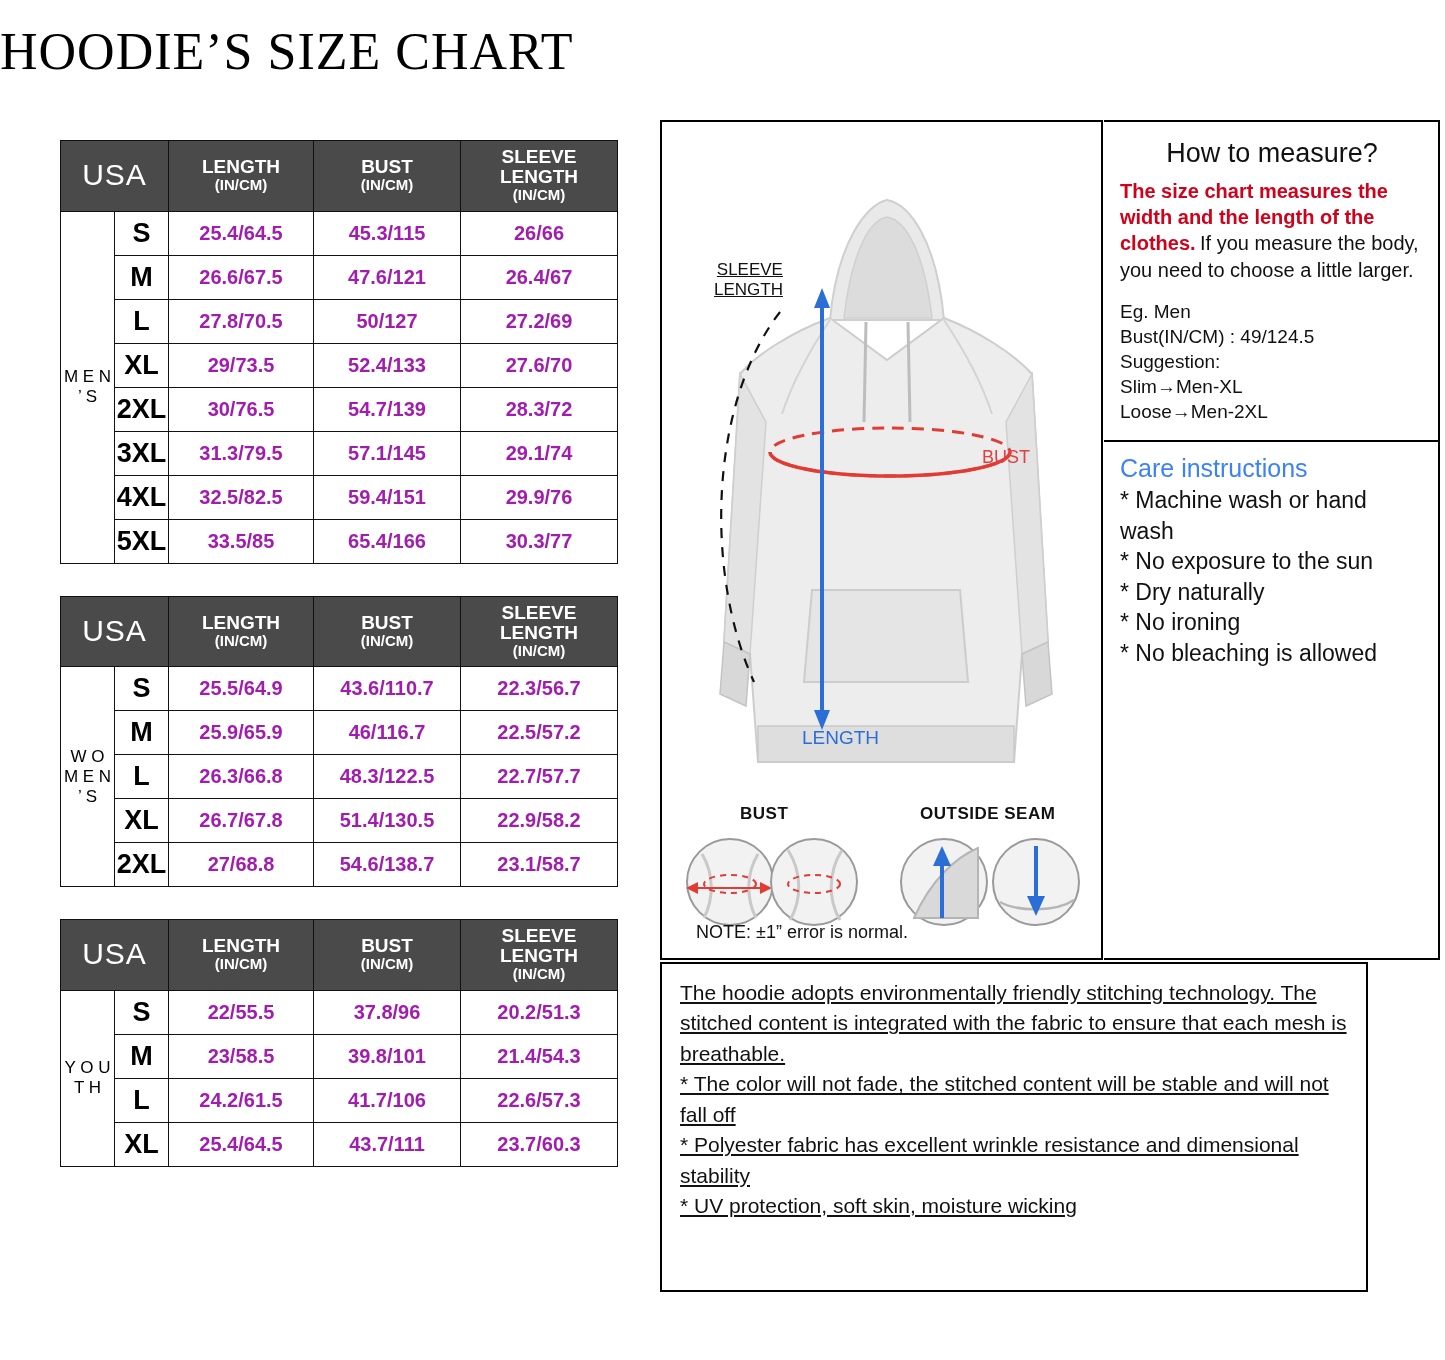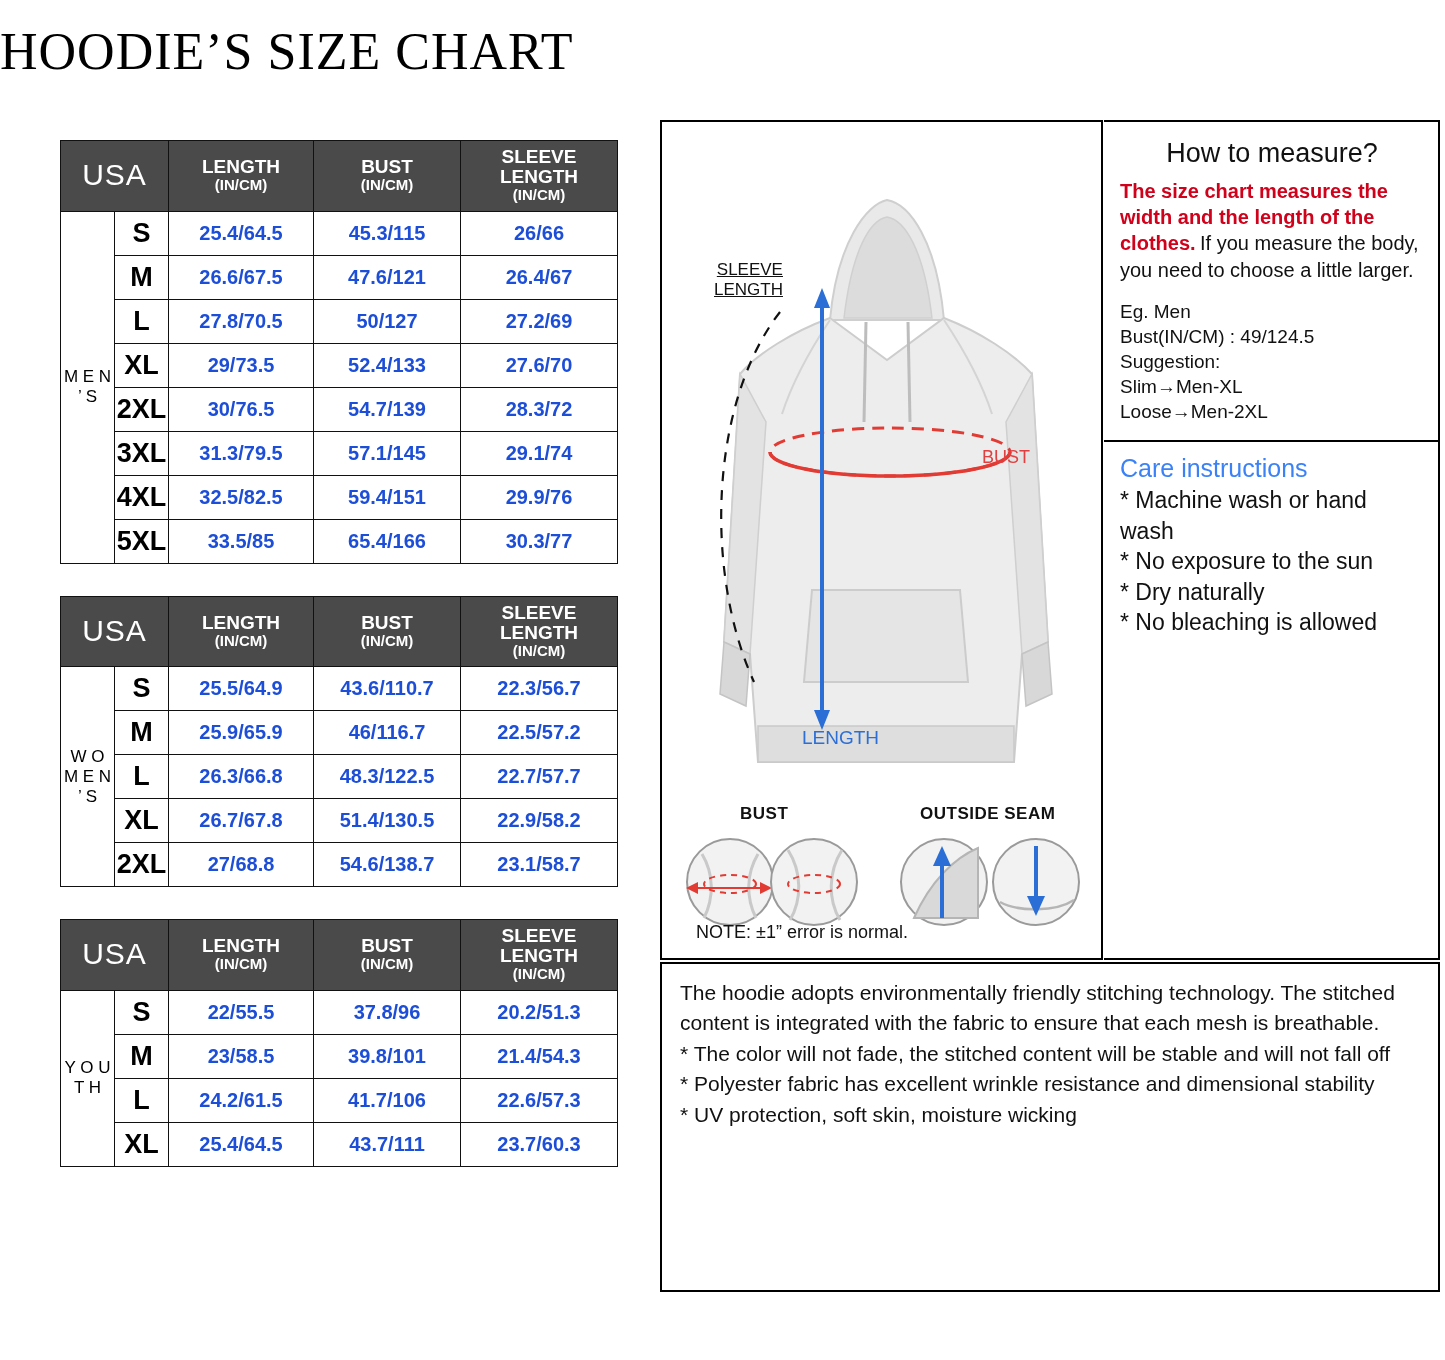--- a/index.html
+++ b/index.html
@@ -60,25 +60,26 @@
     border: 2px solid #000;
     border-left: none;
     box-sizing: border-box;
     background: #fff;
     padding: 14px 14px 0 16px;
   }
   .bottom-box {
     position: absolute;
     left: 660px;
     top: 962px;
-    width: 780px;
+    width: 708px;
     height: 330px;
     border: 2px solid #000;
     box-sizing: border-box;
     padding: 14px 10px 0 18px;
+    text-decoration: underline;
   }
 
   
   table.size-table {
     border-collapse: collapse;
     width: 558px;
     table-layout: fixed;
     background: #fff;
   }
   table.size-table td, table.size-table th {
@@ -121,21 +122,21 @@
     width: 86px;
     font-size: 27px;
     font-weight: 700;
     padding: 6px 0;
     color: #000;
   }
   .val-cell {
     font-size: 20px;
     font-weight: 700;
     padding: 6px 4px;
-    color: #1d4ed8;
+    color: #a21caf;
   }
   .col-len { width: 140px; }
   .col-bust { width: 142px; }
   .col-slv { width: 152px; }
 
   .tbl-gap { height: 32px; }
 
   
   .how-title {
     font-size: 27px;
@@ -478,20 +479,21 @@
       <div>Suggestion:</div>
       <div>Slim→Men-XL</div>
       <div>Loose→Men-2XL</div>
     </div>
     <div class="divider"></div>
     <div class="care-title">Care instructions</div>
     <div class="care-list">
       <div>* Machine wash or hand wash</div>
       <div>* No exposure to the sun</div>
       <div>* Dry naturally</div>
+      <div>* No ironing</div>
       <div>* No bleaching is allowed</div>
     </div>
   </div>
 
   <div class="bottom-box">
     <div class="bottom-text">
       <div>The hoodie adopts environmentally friendly stitching technology. The stitched content is integrated with the fabric to ensure that each mesh is breathable.</div>
       <div>* The color will not fade, the stitched content will be stable and will not fall off</div>
       <div>* Polyester fabric has excellent wrinkle resistance and dimensional stability</div>
       <div>* UV protection, soft skin, moisture wicking</div>

